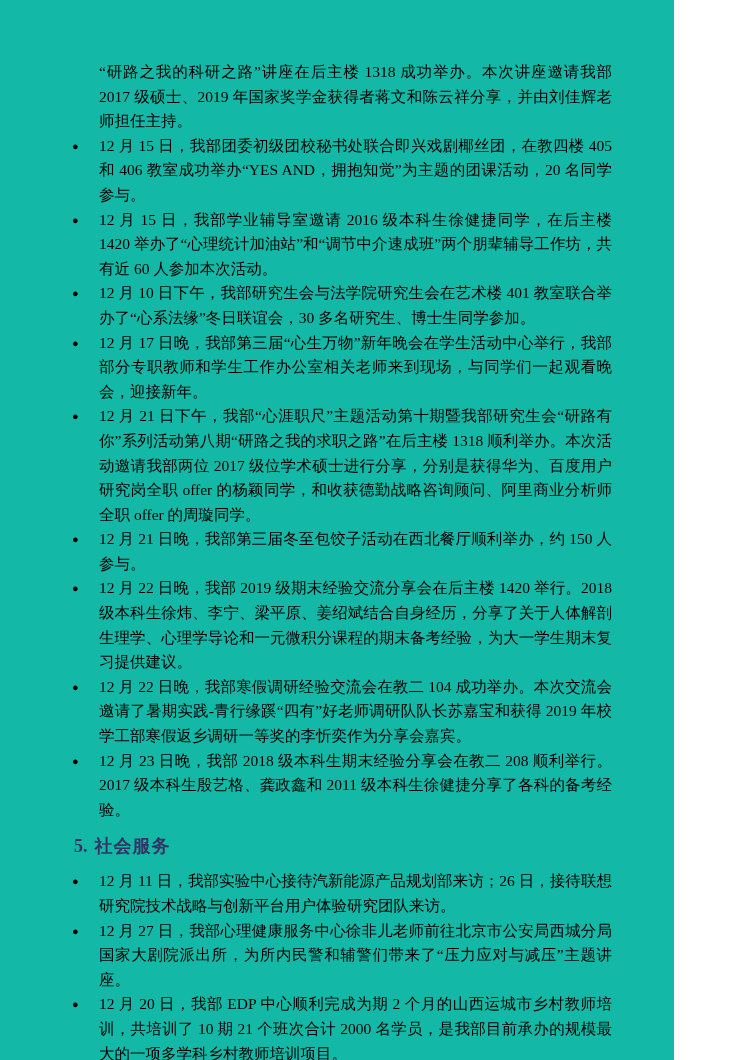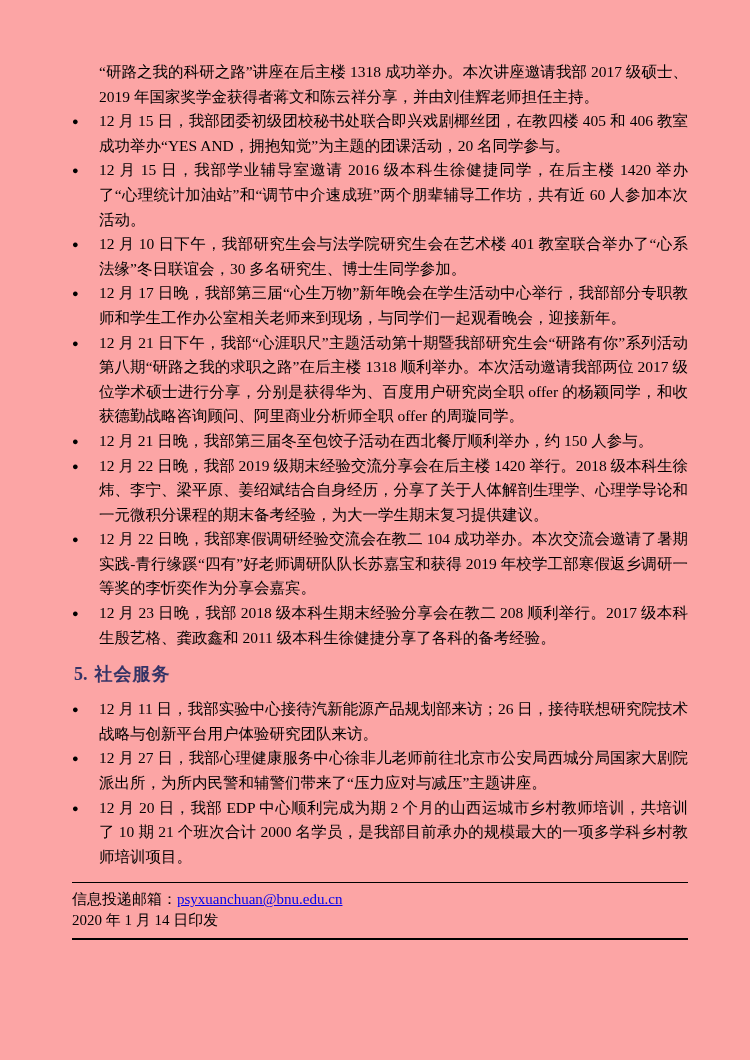--- a/index.html
+++ b/index.html
@@ -6,23 +6,23 @@
   html, body { margin: 0; padding: 0; }
   body {
     width: 750px;
     height: 1060px;
     background: #ffffff;
     font-family: "Liberation Serif", "DejaVu Serif", serif;
     color: #000000;
   }
   .page {
     position: relative;
-    width: 750px;
+    width: 674px;
     height: 1060px;
-    background: #fca5a5;
+    background: #14b8a6;
     overflow: hidden;
   }
   .content {
     position: absolute;
     top: 60px;
     left: 72px;
     right: 62px;
   }
   .body-text {
     font-size: 15.5px;

